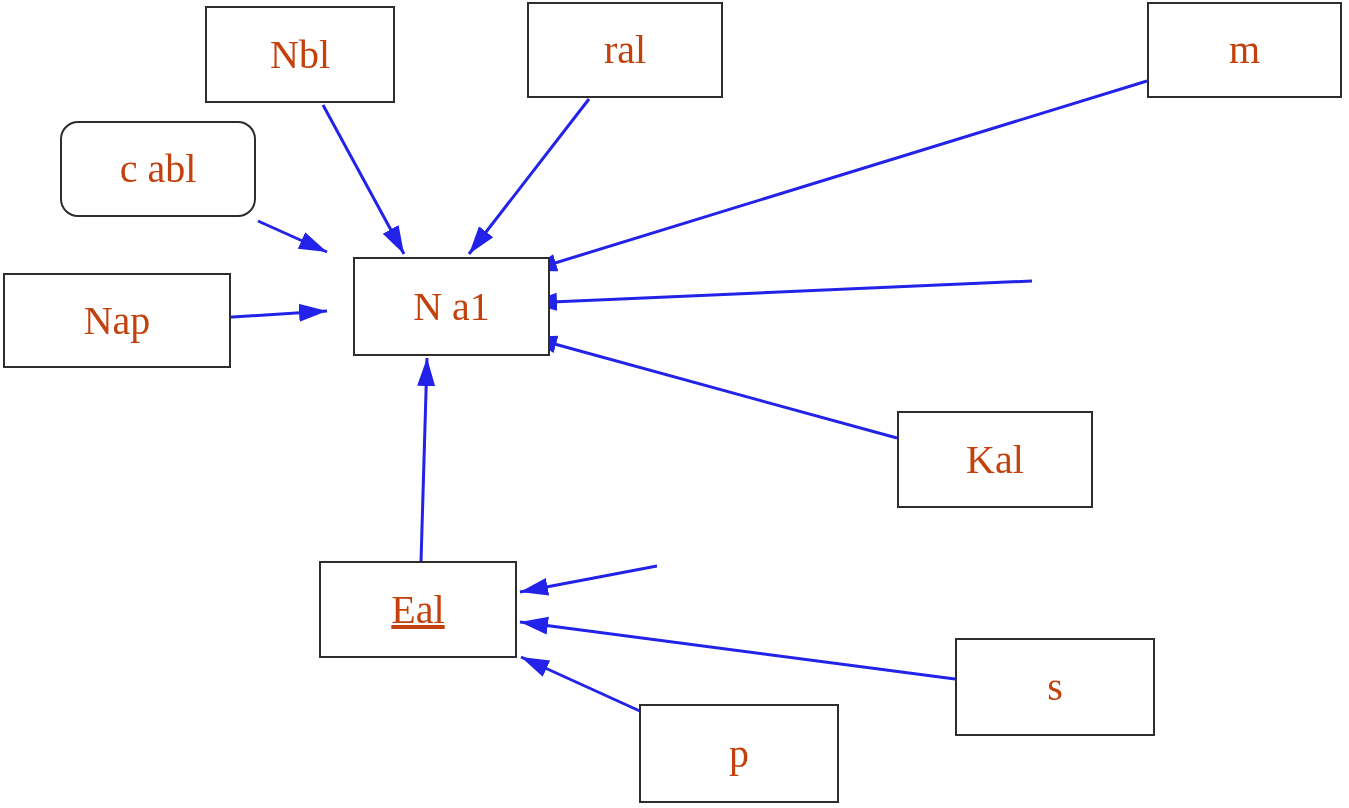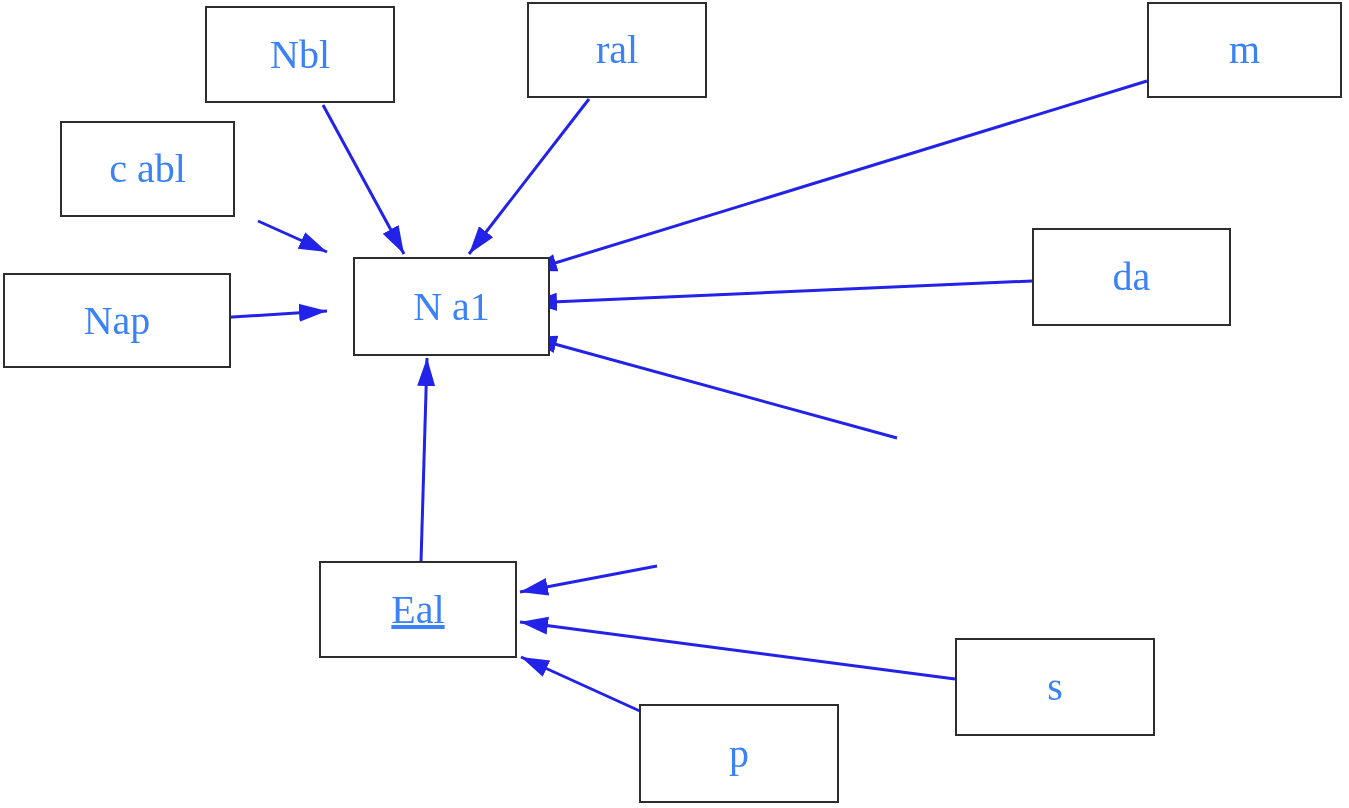--- a/index.html
+++ b/index.html
@@ -29,21 +29,21 @@
   }
   .node {
     position: absolute;
     box-sizing: border-box;
     border: 2.5px solid #2d2d2d;
     background: #ffffff;
     display: flex;
     align-items: center;
     justify-content: center;
     font-size: 40px;
-    color: #3b82f6;
+    color: #c2410c;
     white-space: pre;
     line-height: 1;
   }
 </style>
 </head>
 <body>
 
 <div class="canvas">
 
   <svg class="edges-layer" width="1349" height="808" viewBox="0 0 1349 808" xmlns="http://www.w3.org/2000/svg">
@@ -60,32 +60,32 @@
     <line class="edge-line" x1="1032" y1="281" x2="529" y2="303" marker-end="url(#arrowhead)"></line>
     <line class="edge-line" x1="897" y1="438" x2="529" y2="337" marker-end="url(#arrowhead)"></line>
     <line class="edge-line" x1="421" y1="562" x2="427" y2="358" marker-end="url(#arrowhead)"></line>
     <line class="edge-line" x1="657" y1="566" x2="520" y2="592" marker-end="url(#arrowhead)"></line>
     <line class="edge-line" x1="955" y1="679" x2="520" y2="622" marker-end="url(#arrowhead)"></line>
     <line class="edge-line" x1="642" y1="712" x2="521" y2="657" marker-end="url(#arrowhead)"></line>
   </svg>
 
   <div class="node" style="left:205px;  top:6px;   width:190px; height:97px;">Nbl</div>
 
-  <div class="node" style="left:527px;  top:2px;   width:180px; height:96px;text-align:center;">ral</div>
+  <div class="node" style="left:527px;  top:2px;   width:196px; height:96px;text-align:center;">ral</div>
 
   <div class="node" style="left:1147px; top:2px;   width:195px; height:96px;">m</div>
 
-  <div class="node" style="left:60px;   top:121px; width:175px; height:96px;">c abl</div>
+  <div class="node" style="left:60px;   top:121px; width:196px; height:96px;border-radius:18px;">c abl</div>
 
   <div class="node" style="left:3px;    top:273px; width:228px; height:95px;">Nap</div>
 
   <div class="node" style="left:328px;  top:257px; width:197px; height:99px;margin-left:25px;">N a1</div>
 
-  <div class="node" style="left:1032px; top:228px; width:199px; height:98px;">da</div>
 
+  <div class="node" style="left:897px;  top:411px; width:196px; height:97px;">Kal</div>
 
 
   <div class="node" style="left:319px;  top:561px; width:198px; height:97px;text-decoration:underline;">Eal</div>
 
   <div class="node" style="left:955px;  top:638px; width:200px; height:98px;">s</div>
 
   <div class="node" style="left:639px;  top:704px; width:200px; height:99px;">p</div>
 
 </div>
 

